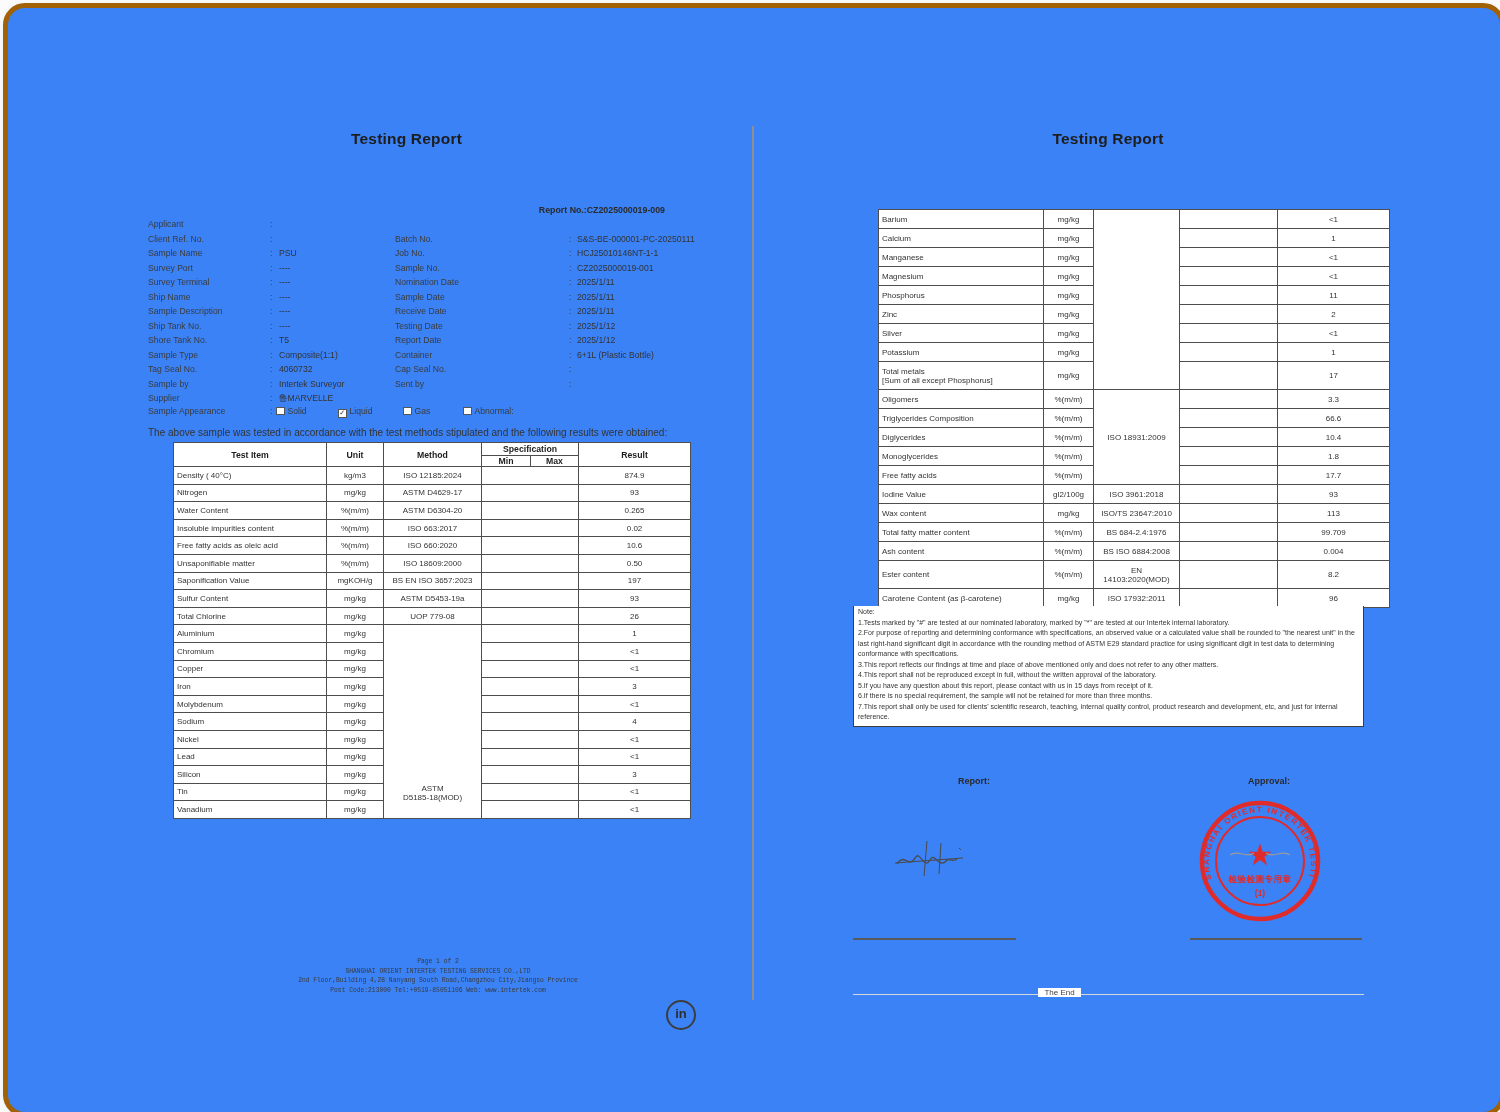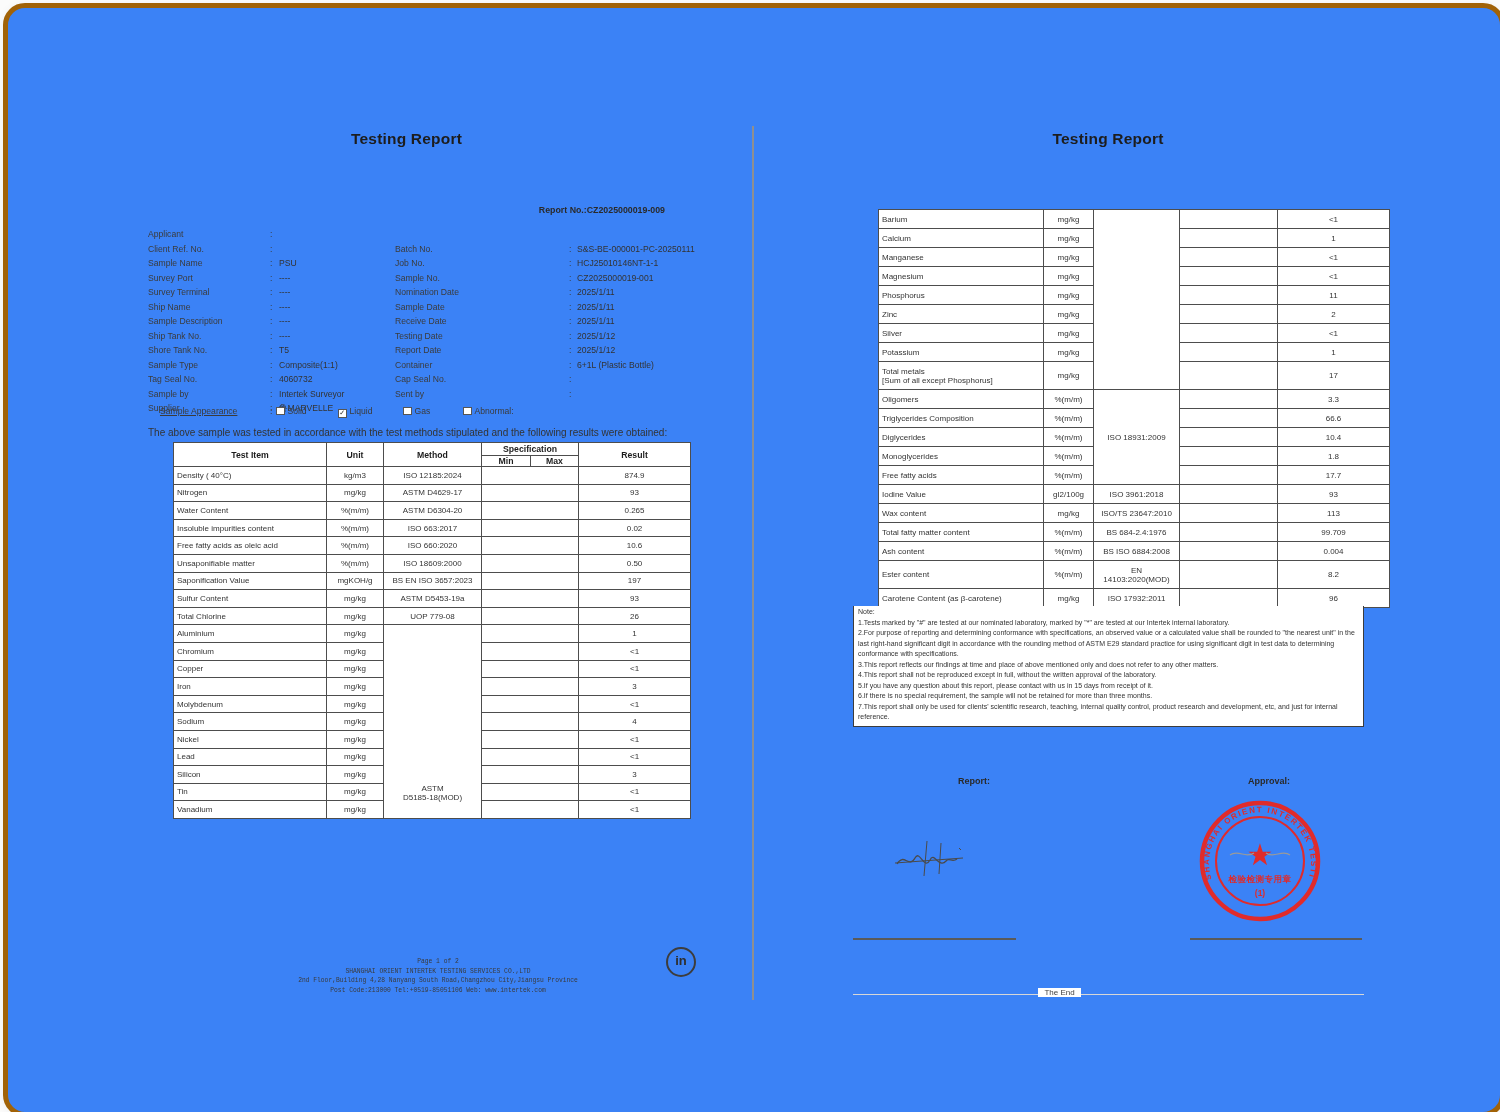--- a/index.html
+++ b/index.html
@@ -7,31 +7,31 @@
   .card{position:absolute;left:3px;top:3px;width:1492px;height:1104px;background:#3b82f6;
         border:5px solid #a16207;border-radius:22px;box-shadow:0 1px 8px rgba(0,0,0,0.05);overflow:hidden;}
   .abs{position:absolute;}
   .divider{position:absolute;left:744px;top:118px;width:2px;height:874px;background:#8f8f8f;}
 
   
   .title{font-size:15.5px;font-weight:bold;color:#1d1d1d;text-align:center;letter-spacing:.2px;}
   .report-no{font-size:8.8px;font-weight:bold;color:#2a2a2a;text-align:right;}
 
   
-  #info-grid{position:absolute;left:140px;top:211px;width:520px;margin-top:10px;}
+  #info-grid{position:absolute;left:140px;top:211px;width:520px;}
   .info-row{position:relative;height:14.5px;font-size:8.6px;color:#3b3b3b;}
   .info-row span{position:absolute;top:0;white-space:nowrap;}
   .info-row .l1{left:0;}
   .info-row .c1{left:122px;}
   .info-row .v1{left:131px;color:#333;}
   .info-row .l2{left:247px;}
   .info-row .c2{left:421px;}
   .info-row .v2{left:429px;color:#333;}
   #appearance-row{position:absolute;left:140px;top:398px;width:520px;height:14px;font-size:8.6px;color:#3b3b3b;}
-  #appearance-row .lab{position:absolute;left:12px;text-decoration:underline;}
+  #appearance-row .lab{position:absolute;left:0;}
   #appearance-row .col{position:absolute;left:122px;}
   .cb-opt{position:absolute;top:0;}
   .cb-box{display:inline-block;width:6.5px;height:6.5px;border:1px solid #555;margin-right:3px;
           font-size:7px;line-height:6px;text-align:center;color:#2a2a2a;vertical-align:-1px;background:#fff;}
 
   .intro{position:absolute;left:140px;top:419px;width:520px;font-size:10px;color:#333;}
 
   
   table.rpt{border-collapse:collapse;table-layout:fixed;background:#fff;margin-left:25px;}
   table.rpt th,table.rpt td{border:1px solid #4d4d4d;padding:0 3px;text-align:center;vertical-align:middle;
@@ -49,21 +49,21 @@
   #right-table tbody tr.tall{height:28px;}
 
   
   #notes-box{position:absolute;left:845px;top:598px;width:511px;box-sizing:border-box;
      border:1.5px solid #3c3c3c;border-top:none;padding:1px 4px 3px 4px;
      font-size:7px;line-height:1.5;color:#333;background:#fff;}
 
   
   #footer{position:absolute;left:200px;top:949px;width:460px;text-align:center;
      font-family:"Liberation Mono",monospace;font-size:6.3px;line-height:9.6px;color:#3a3a3a;}
-  #logo{position:absolute;left:658px;top:939px;width:30px;height:30px;border:2.5px solid #3d3d3d;border-radius:50%;
+  #logo{position:absolute;left:658px;top:992px;width:30px;height:30px;border:2.5px solid #3d3d3d;border-radius:50%;
      box-sizing:border-box;text-align:center;font-weight:bold;font-size:13px;line-height:24px;color:#2e2e2e;}
 
   
   .sig-label{position:absolute;font-size:9px;font-weight:bold;color:#2a2a2a;}
   #sig-line-left{position:absolute;left:845px;top:930px;width:163px;height:1.6px;background:#5a5a5a;}
   #sig-line-right{position:absolute;left:1182px;top:930px;width:172px;height:1.6px;background:#5a5a5a;}
   #end-rule{position:absolute;left:845px;top:986px;width:511px;height:1px;background:#d7d7d7;}
   #end-label{position:absolute;left:796px;top:980px;width:511px;text-align:center;font-size:8px;color:#3f3f3f;}
   #end-label span{background:#fff;padding:0 6px;}
 </style>

